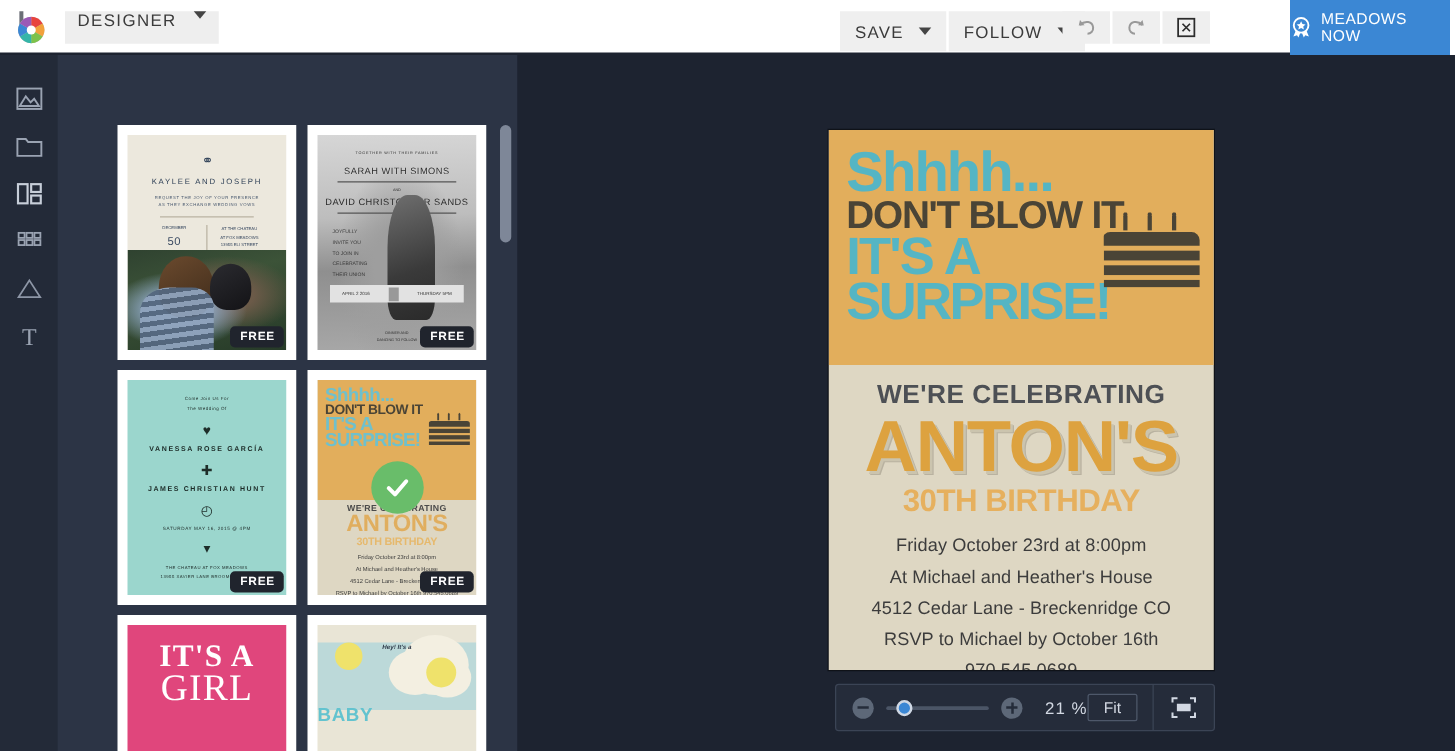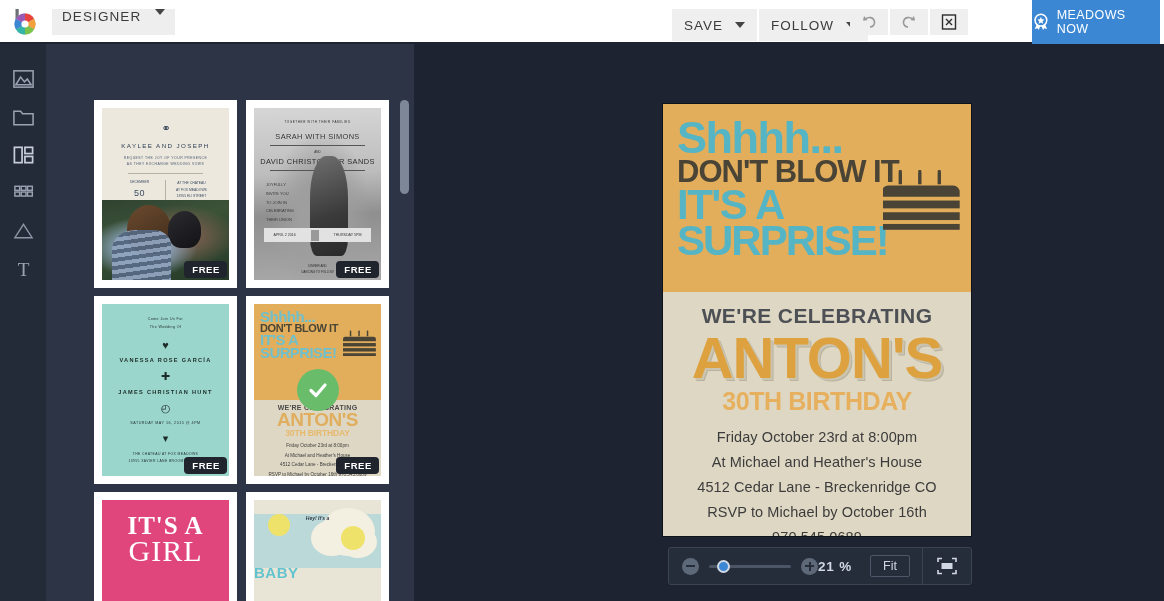--- a/index.html
+++ b/index.html
@@ -376,22 +376,22 @@
     flex: 1; height: 3px; background: #4b5566; margin: 0 10px;
     position: relative; border-radius: 2px; cursor: pointer;
   }
   #zb-knob {
     position: absolute; left: 8px; top: -5px;
     width: 13px; height: 13px; border-radius: 50%;
     background: #3b87d4; border: 2px solid #cfd8e4;
     cursor: pointer;
   }
   #zb-pct {
-    width: 52px; text-align: left; color: #d2d8e2;
-    font-size: 13.5px; letter-spacing: .8px; flex: none; font-weight: bold;
+    width: 52px; text-align: right; color: #d2d8e2;
+    font-size: 13.5px; letter-spacing: .8px; flex: none;
   }
   #zb-fit {
     width: 40px; height: 22px; border: 1px solid #4e586a;
     border-radius: 2px; color: #d2d8e2; font-size: 12.5px;
     display: flex; align-items: center; justify-content: center;
     cursor: pointer; flex: none;
   }
   #zb-div { width: 1px; height: 36px; background: #3b4455;
             margin: 0 0 0 12px; flex: none; }
   #zb-fitscreen {

